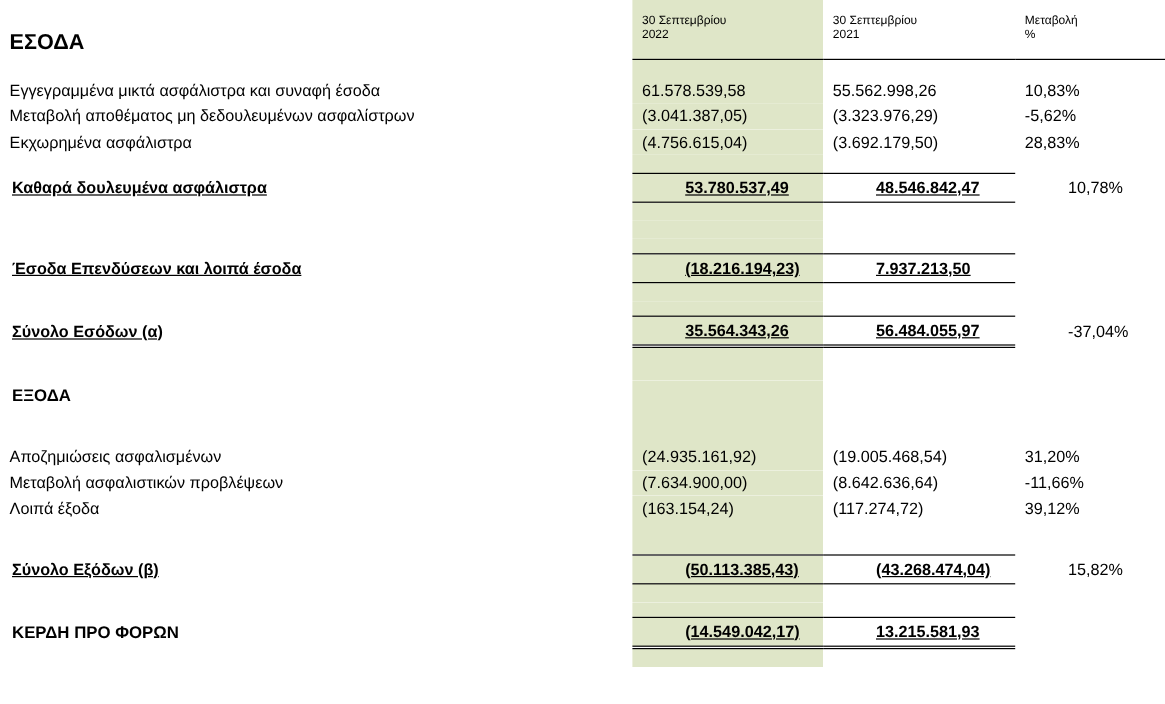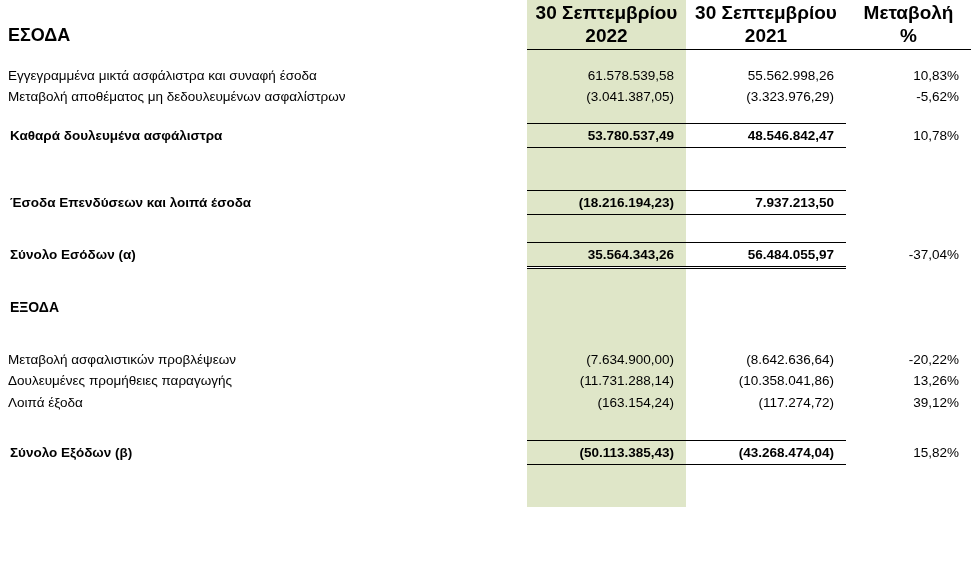--- a/index.html
+++ b/index.html
@@ -38,28 +38,28 @@
   }
   tr.r-head td { height: 46px; }
   tr.r-norm td { height: 21.5px; margin-top: 19px; }
   tr.r-blank td { height: 15px; }
   tr.r-blank-sm td { height: 12px; }
   tr.r-bold td { height: 23px; padding-left: 44px; }
 
   .col-2022 { background: #dfe6c8; }
 
   .lbl { text-align: left; }
-  .num { text-align: right; padding-right: 12px !important; }
-  .b { font-weight: bold; }
+  .num { text-align: left; padding-right: 12px !important; }
+  .b { font-weight: bold; text-decoration: underline; }
 
   
   .hdr {
-    font-weight: bold;
-    font-size: 19px;
-    text-align: center;
+    font-weight: normal;
+    font-size: 10px;
+    text-align: left;
     line-height: 1.25;
   }
   .hdr-label {
     font-weight: bold;
     font-size: 18px;
     text-align: left;
     vertical-align: bottom !important;
     padding-bottom: 3px !important;
   }
 
@@ -117,20 +117,26 @@
     <td class="num">10,83%</td>
   </tr>
 
   <tr class="r-norm">
     <td class="lbl">Μεταβολή αποθέματος μη δεδουλευμένων ασφαλίστρων</td>
     <td class="num col-2022">(3.041.387,05)</td>
     <td class="num">(3.323.976,29)</td>
     <td class="num">-5,62%</td>
   </tr>
 
+  <tr class="r-norm">
+    <td class="lbl">Εκχωρημένα ασφάλιστρα</td>
+    <td class="num col-2022">(4.756.615,04)</td>
+    <td class="num">(3.692.179,50)</td>
+    <td class="num">28,83%</td>
+  </tr>
 
   <tr class="r-blank">
     <td class="lbl"></td>
     <td class="col-2022"></td>
     <td></td>
     <td></td>
   </tr>
 
   <tr class="r-bold">
     <td class="lbl b pad-left">Καθαρά δουλευμένα ασφάλιστρα</td>
@@ -212,30 +218,30 @@
     <td></td>
   </tr>
   <tr class="r-blank">
     <td class="lbl"></td>
     <td class="col-2022"></td>
     <td></td>
     <td></td>
   </tr>
 
   <tr class="r-norm">
+    <td class="lbl">Αποζημιώσεις ασφαλισμένων</td>
+    <td class="num col-2022">(24.935.161,92)</td>
+    <td class="num">(19.005.468,54)</td>
+    <td class="num">31,20%</td>
+  </tr>
+  <tr class="r-norm">
     <td class="lbl">Μεταβολή ασφαλιστικών προβλέψεων</td>
     <td class="num col-2022">(7.634.900,00)</td>
     <td class="num">(8.642.636,64)</td>
-    <td class="num">-20,22%</td>
-  </tr>
-  <tr class="r-norm">
-    <td class="lbl">Δουλευμένες προμήθειες παραγωγής</td>
-    <td class="num col-2022">(11.731.288,14)</td>
-    <td class="num">(10.358.041,86)</td>
-    <td class="num">13,26%</td>
+    <td class="num">-11,66%</td>
   </tr>
   <tr class="r-norm">
     <td class="lbl">Λοιπά έξοδα</td>
     <td class="num col-2022">(163.154,24)</td>
     <td class="num">(117.274,72)</td>
     <td class="num">39,12%</td>
   </tr>
 
   <tr class="r-blank">
     <td class="lbl"></td>
@@ -263,20 +269,26 @@
     <td></td>
     <td></td>
   </tr>
   <tr class="r-blank-sm">
     <td class="lbl"></td>
     <td class="col-2022"></td>
     <td></td>
     <td></td>
   </tr>
 
+  <tr class="r-bold">
+    <td class="lbl sec-title pad-left">ΚΕΡΔΗ ΠΡΟ ΦΟΡΩΝ</td>
+    <td class="num b col-2022 bt bdbl">(14.549.042,17)</td>
+    <td class="num b bt bdbl">13.215.581,93</td>
+    <td class="num"></td>
+  </tr>
 
   <tr class="r-blank">
     <td class="lbl"></td>
     <td class="col-2022"></td>
     <td></td>
     <td></td>
   </tr>
 
   </tbody>
 </table>

